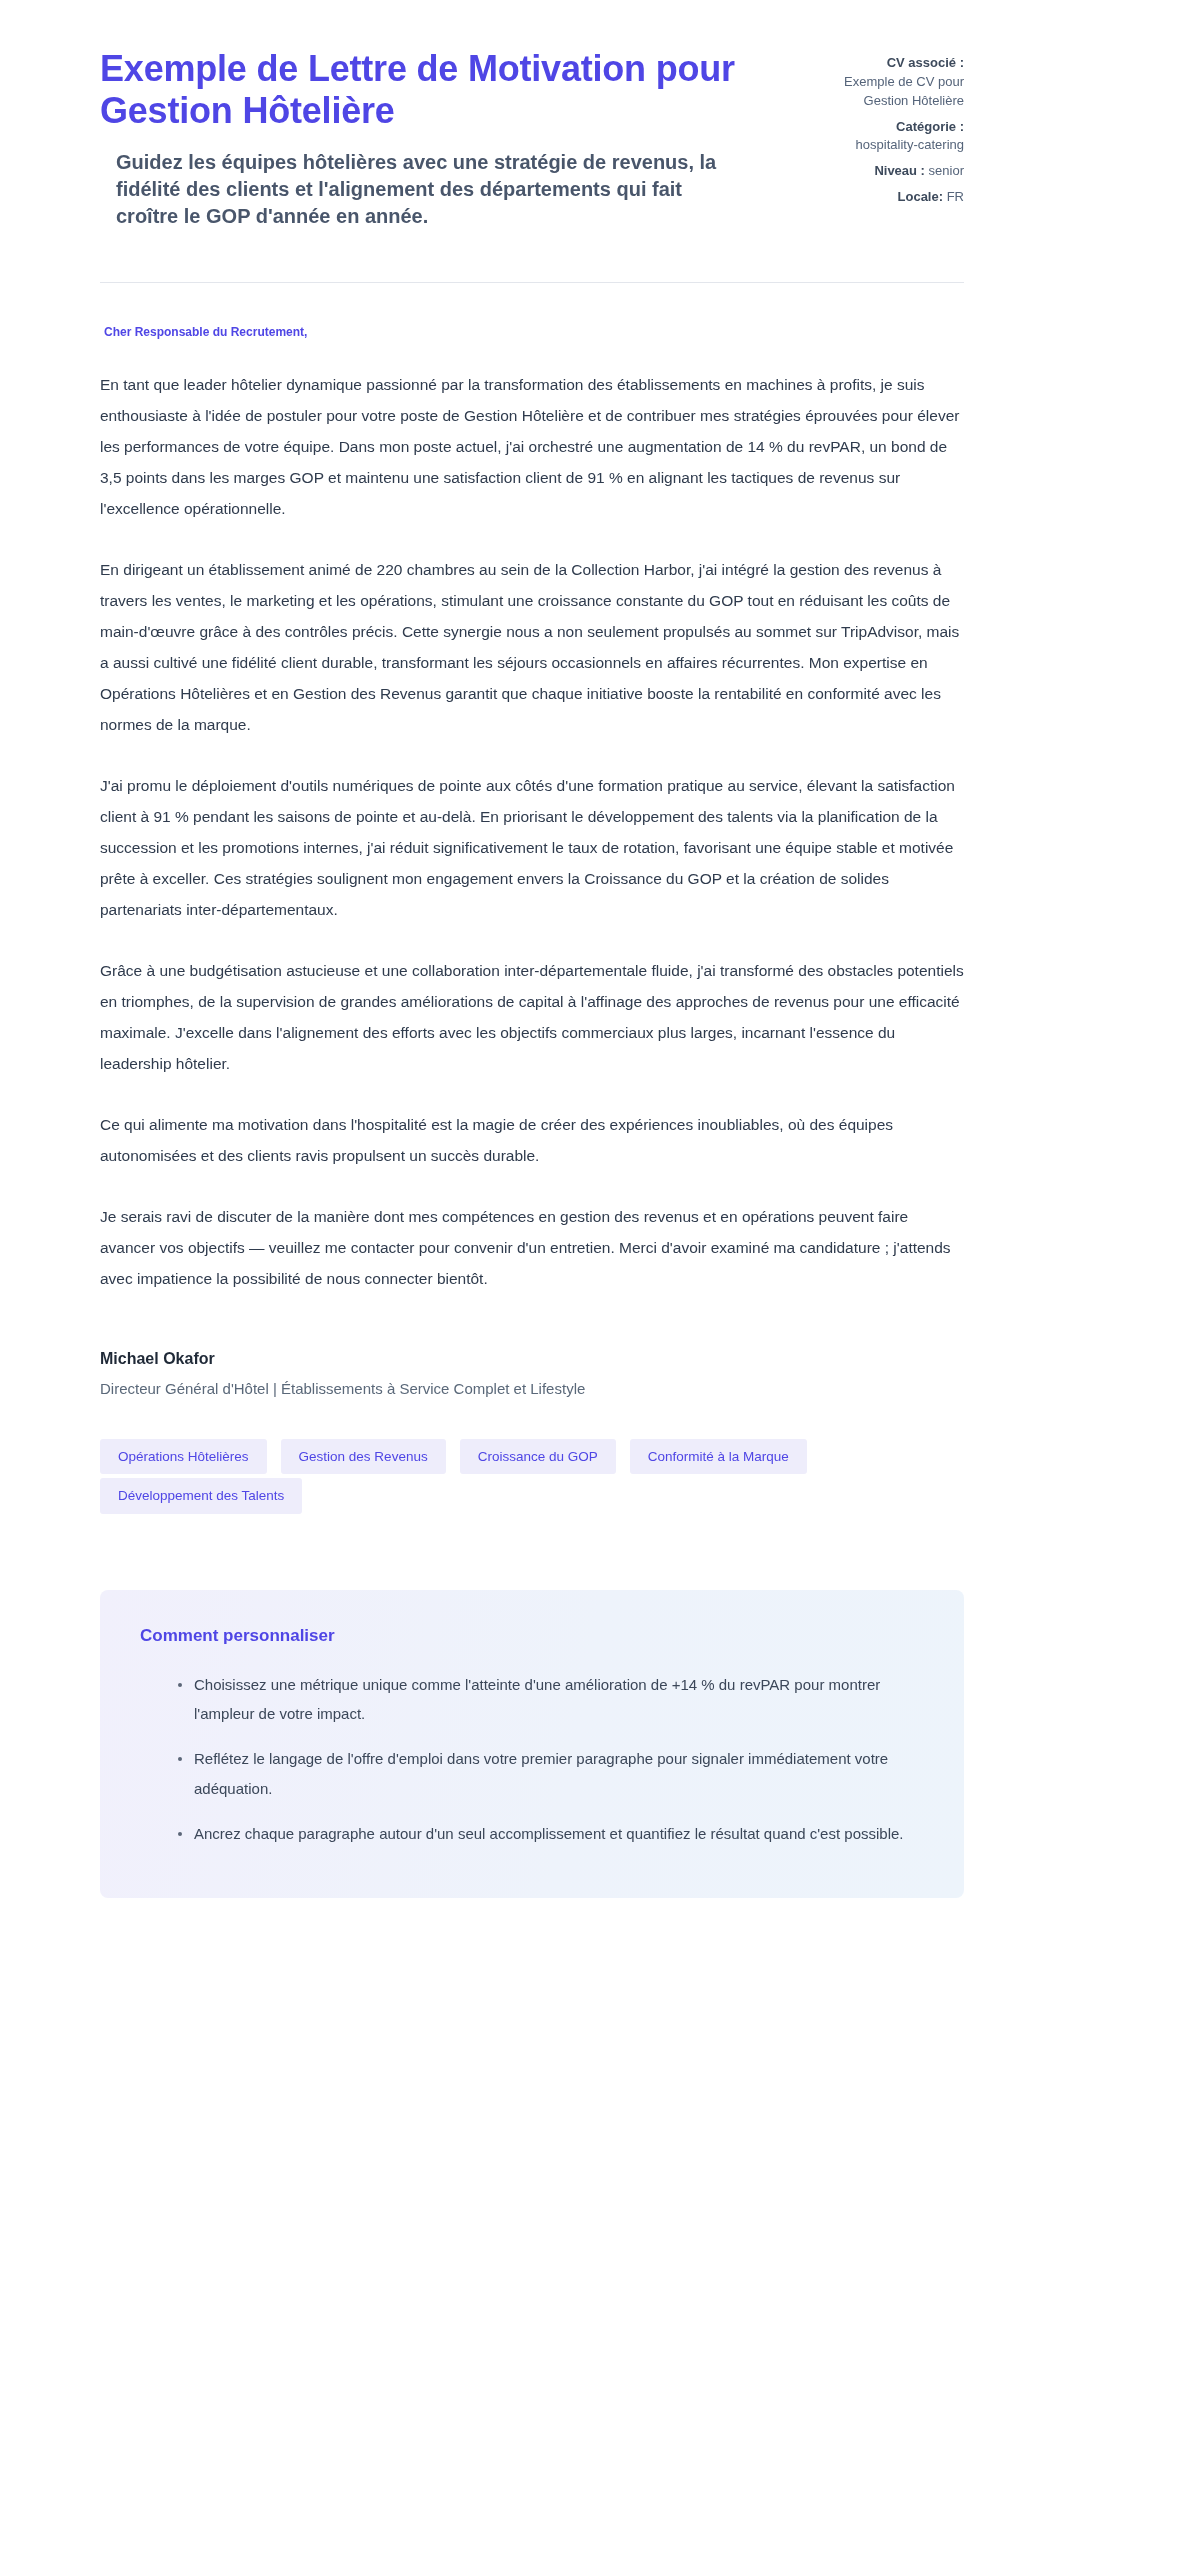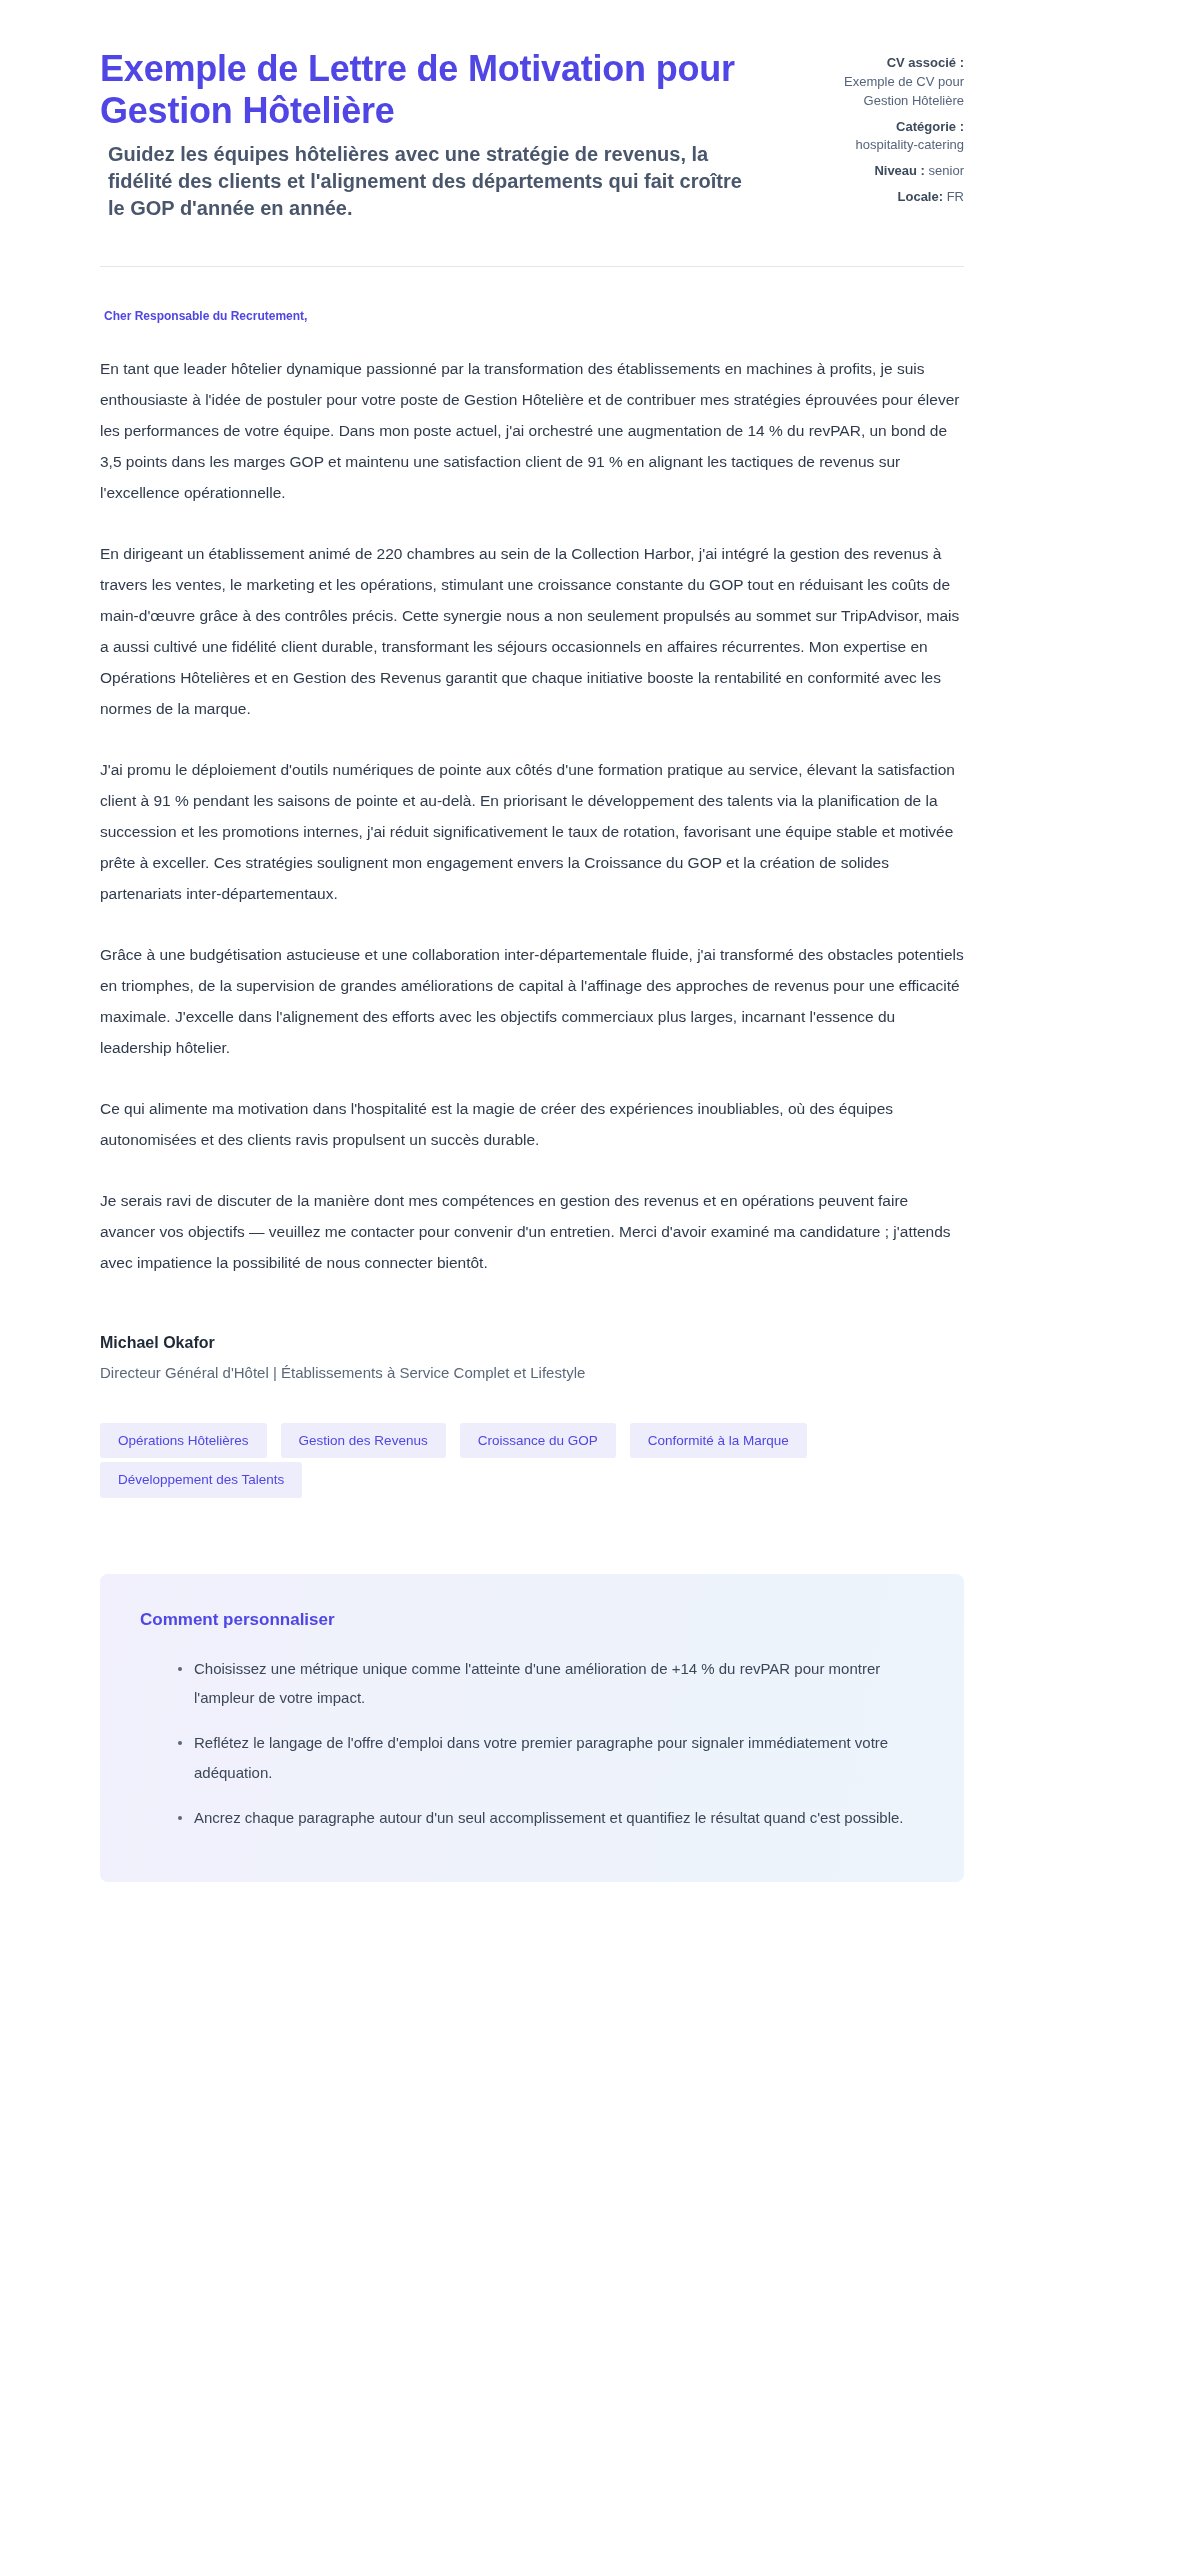--- a/index.html
+++ b/index.html
@@ -49,21 +49,21 @@
     color: #4f46e5;
     margin: 0 0 6px 0;
     letter-spacing: -0.2px;
   }
 
   .doc-subtitle {
     font-size: 20px;
     line-height: 1.35;
     font-weight: bold;
     color: #49566b;
-    margin: 8px;
+    margin: 16px;
   }
 
   .header-meta {
     flex: 0 0 auto;
     width: 160px;
     text-align: right;
     font-size: 13px;
     line-height: 1.45;
     color: #55647a;
     padding-top: 6px;

